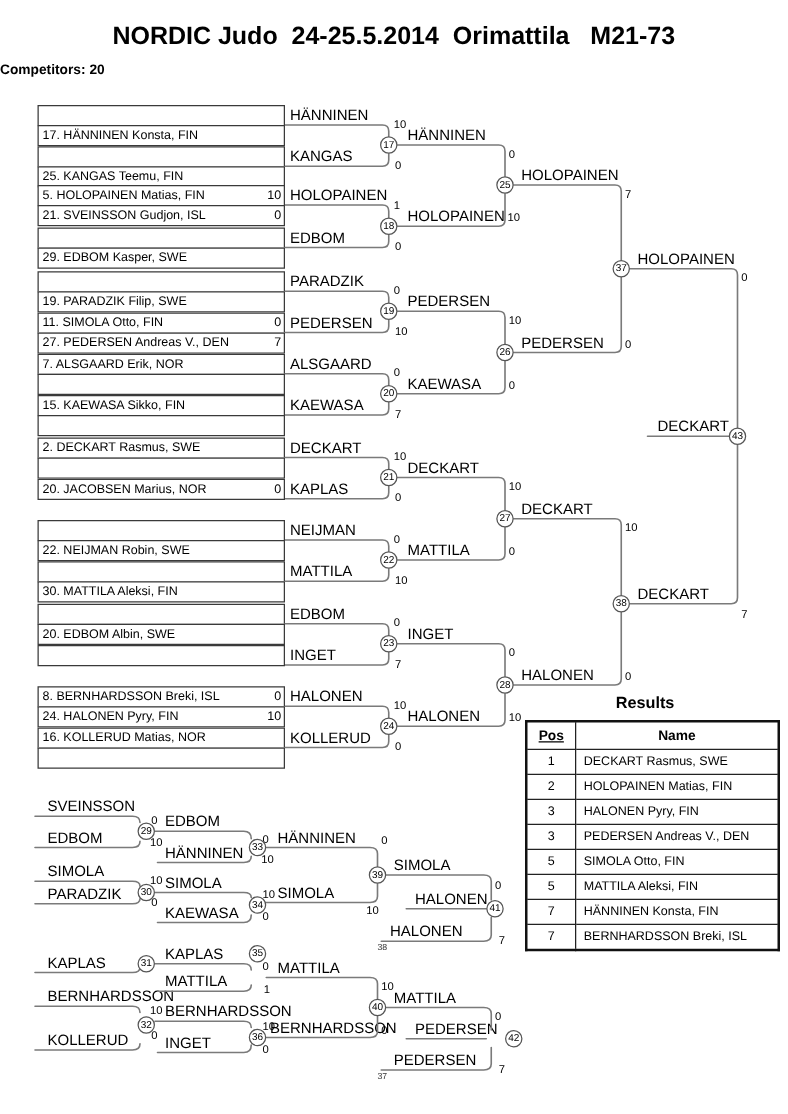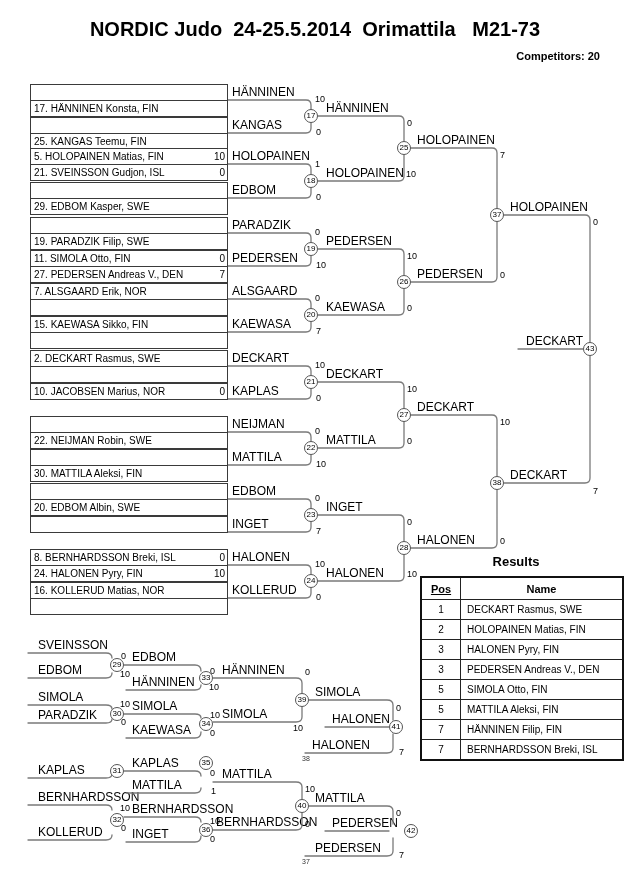--- a/index.html
+++ b/index.html
@@ -4,21 +4,21 @@
 <style>
   html,body{margin:0;padding:0;background:#fff;}
   #page{position:relative;width:630px;height:891px;background:#fff;color:#000;
         font-family:"Liberation Sans",sans-serif;overflow:hidden;}
   .abs{position:absolute;white-space:pre;}
   .lb{font-size:12px;line-height:11px;}
   .sc{font-size:9px;line-height:10px;}
   .tn{font-size:7px;line-height:7px;color:#333;}
   .title{position:absolute;top:18px;left:0;width:630px;text-align:center;
          font-size:20px;font-weight:bold;white-space:pre;}
-  .competitors{position:absolute;top:50px;left:0;width:600px;text-align:right;
+  .competitors{position:absolute;top:50px;left:0;width:600px;text-align:left;
          font-size:11px;font-weight:bold;}
   svg.lines{position:absolute;left:0;top:0;z-index:1;}
   .slot{position:absolute;left:30px;width:190px;height:15px;border:1px solid #3a3a3a;
         background:#fff;font-size:10px;line-height:15px;padding:0 3px;z-index:2;}
   .slot .ds{position:absolute;right:2px;top:0;}
   .node{position:absolute;width:12px;height:12px;border:1px solid #555;border-radius:50%;
         background:#fff;font-size:8px;line-height:12px;text-align:center;z-index:3;}
   .res-title{position:absolute;left:420px;top:554px;width:192px;text-align:center;
         font-weight:bold;font-size:13px;}
   table.res{position:absolute;left:420px;top:576px;border-collapse:collapse;
@@ -57,21 +57,21 @@
   <div class="slot" style="top:217px"><span></span><span class="ds"></span></div>
   <div class="slot" style="top:233px"><span>19. PARADZIK Filip, SWE</span><span class="ds"></span></div>
   <div class="slot" style="top:250px"><span>11. SIMOLA Otto, FIN</span><span class="ds">0</span></div>
   <div class="slot" style="top:266px"><span>27. PEDERSEN Andreas V., DEN</span><span class="ds">7</span></div>
   <div class="slot" style="top:283px"><span>7. ALSGAARD Erik, NOR</span><span class="ds"></span></div>
   <div class="slot" style="top:299px"><span></span><span class="ds"></span></div>
   <div class="slot" style="top:316px"><span>15. KAEWASA Sikko, FIN</span><span class="ds"></span></div>
   <div class="slot" style="top:332px"><span></span><span class="ds"></span></div>
   <div class="slot" style="top:350px"><span>2. DECKART Rasmus, SWE</span><span class="ds"></span></div>
   <div class="slot" style="top:366px"><span></span><span class="ds"></span></div>
-  <div class="slot" style="top:383px"><span>10. JACOBSEN Marius, NOR</span><span class="ds">0</span></div>
+  <div class="slot" style="top:383px"><span>20. JACOBSEN Marius, NOR</span><span class="ds">0</span></div>
   <div class="slot" style="top:416px"><span></span><span class="ds"></span></div>
   <div class="slot" style="top:432px"><span>22. NEIJMAN Robin, SWE</span><span class="ds"></span></div>
   <div class="slot" style="top:449px"><span></span><span class="ds"></span></div>
   <div class="slot" style="top:465px"><span>30. MATTILA Aleksi, FIN</span><span class="ds"></span></div>
   <div class="slot" style="top:483px"><span></span><span class="ds"></span></div>
   <div class="slot" style="top:499px"><span>20. EDBOM Albin, SWE</span><span class="ds"></span></div>
   <div class="slot" style="top:516px"><span></span><span class="ds"></span></div>
   <div class="slot" style="top:549px"><span>8. BERNHARDSSON Breki, ISL</span><span class="ds">0</span></div>
   <div class="slot" style="top:565px"><span>24. HALONEN Pyry, FIN</span><span class="ds">10</span></div>
   <div class="slot" style="top:582px"><span>16. KOLLERUD Matias, NOR</span><span class="ds"></span></div>
@@ -249,21 +249,21 @@
     <tr>
           <td class="pos">5</td>
           <td class="nm">SIMOLA Otto, FIN</td>
         </tr>
     <tr>
           <td class="pos">5</td>
           <td class="nm">MATTILA Aleksi, FIN</td>
         </tr>
     <tr>
           <td class="pos">7</td>
-          <td class="nm">HÄNNINEN Filip, FIN</td>
+          <td class="nm">HÄNNINEN Konsta, FIN</td>
         </tr>
     <tr>
           <td class="pos">7</td>
           <td class="nm">BERNHARDSSON Breki, ISL</td>
         </tr>
   </tbody>
     </table>
 
 </div>
 

